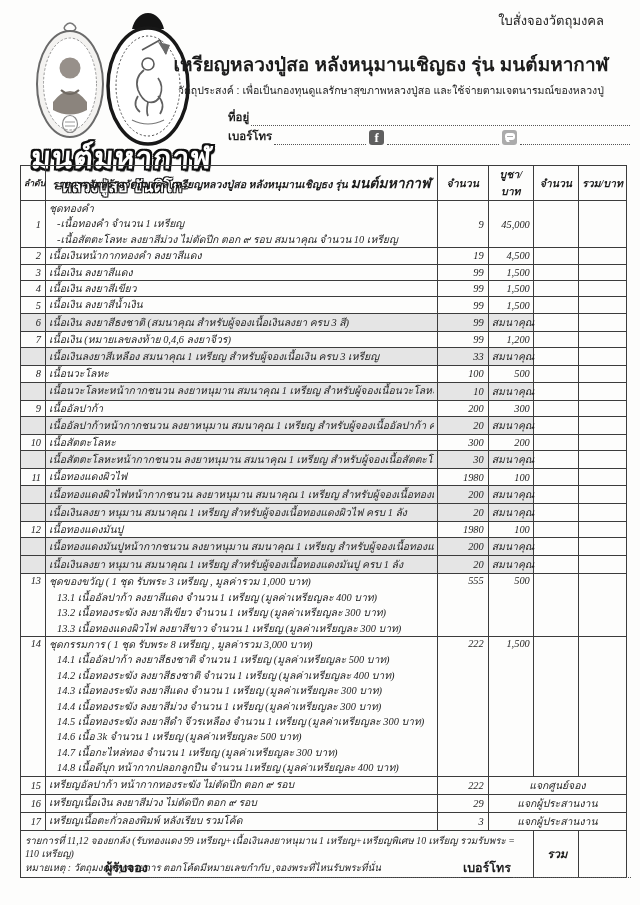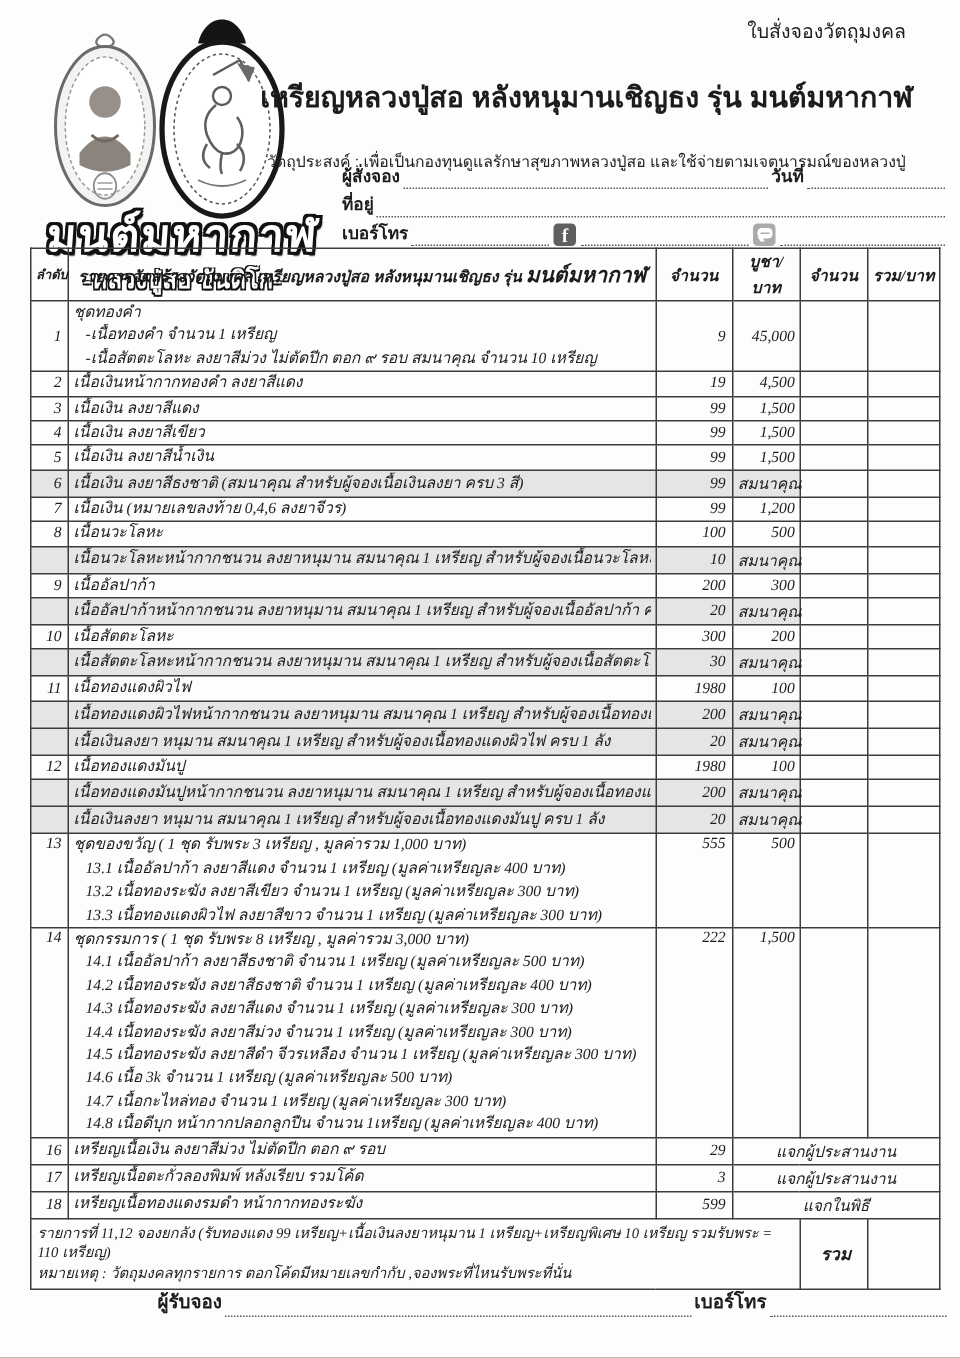--- a/index.html
+++ b/index.html
@@ -5,21 +5,21 @@
   html,body{margin:0;padding:0;background:#888;}
   .page{position:relative;width:640px;height:905px;background:#fdfdfc;margin:0 auto;
         font-family:"Liberation Serif",serif;color:#1c1c1c;overflow:hidden;}
 
   
   .head-text{position:absolute;left:150px;top:10px;width:482px;text-align:center;
              font-family:"Liberation Sans",sans-serif;}
   .form-label{text-align:right;padding-right:28px;font-size:13px;font-weight:normal;}
   .main-title{font-size:19px;font-weight:bold;margin-top:18px;letter-spacing:0px;}
   .sub-title{font-size:14.5px;font-weight:bold;margin-top:2px;}
-  .purpose{font-size:10.5px;margin-top:20px;color:#222;}
+  .purpose{font-size:10.5px;margin-top:3px;color:#222;}
 
   .amulets{position:absolute;left:28px;top:12px;width:180px;height:135px;}
   .amulet{position:absolute;}
   .amulet.front{left:6px;top:8px;}
   .amulet.back{left:76px;top:0px;}
 
   .logo{position:absolute;left:14px;top:143px;width:215px;text-align:center;
         font-family:"Liberation Serif",serif;}
   .logo-main{font-size:30px;font-weight:bold;color:#fff;letter-spacing:1px;
      text-shadow:-2px -2px 0 #111,2px -2px 0 #111,-2px 2px 0 #111,2px 2px 0 #111,
@@ -101,26 +101,20 @@
   </div>
 
   <div class="head-text">
     <div class="form-label">ใบสั่งจองวัตถุมงคล</div>
     <div class="main-title">เหรียญหลวงปู่สอ หลังหนุมานเชิญธง รุ่น มนต์มหากาฬ</div>
     <div class="purpose">วัตถุประสงค์ : เพื่อเป็นกองทุนดูแลรักษาสุขภาพหลวงปู่สอ และใช้จ่ายตามเจตนารมณ์ของหลวงปู่</div>
   </div>
 
   <div class="form-lines">
     <div class="fline">
-      <span class="lbl">ผู้สั่งจอง</span>
-      <span class="dots"></span>
-      <span class="lbl">วันที่</span>
-      <span class="dots" style="max-width:92px"></span>
-    </div>
-    <div class="fline">
       <span class="lbl">ที่อยู่</span>
       <span class="dots"></span>
     </div>
     <div class="fline">
       <span class="lbl">เบอร์โทร</span>
       <span class="dots" style="max-width:92px"></span>
       <span class="sicon fb">f</span>
       <span class="dots"></span>
       <span class="sicon ln">
           <span class="bubble"></span>
@@ -216,20 +210,30 @@
           <tr>
             <td class="cell-no">7</td>
             <td class="cell-desc">
               <div>เนื้อเงิน (หมายเลขลงท้าย 0,4,6 ลงยาจีวร)</div>
             </td>
             <td class="cell-qty">99</td>
             <td class="num">1,200</td>
             <td class=""></td>
             <td class=""></td>
           </tr>
+          <tr class="shaded">
+            <td class="cell-no"></td>
+            <td class="cell-desc">
+              <div>เนื้อเงินลงยาสีเหลือง  สมนาคุณ 1 เหรียญ สำหรับผู้จองเนื้อเงิน ครบ 3 เหรียญ</div>
+            </td>
+            <td class="cell-qty">33</td>
+            <td class="txt">สมนาคุณ</td>
+            <td class=""></td>
+            <td class=""></td>
+          </tr>
           <tr>
             <td class="cell-no">8</td>
             <td class="cell-desc">
               <div>เนื้อนวะโลหะ</div>
             </td>
             <td class="cell-qty">100</td>
             <td class="num">500</td>
             <td class=""></td>
             <td class=""></td>
           </tr>
@@ -368,42 +372,42 @@
               <div class="subline">14.6 เนื้อ 3k จำนวน 1 เหรียญ (มูลค่าเหรียญละ 500 บาท)</div>
               <div class="subline">14.7 เนื้อกะไหล่ทอง จำนวน 1 เหรียญ (มูลค่าเหรียญละ 300 บาท)</div>
               <div class="subline">14.8 เนื้อดีบุก หน้ากากปลอกลูกปืน จำนวน 1เหรียญ (มูลค่าเหรียญละ 400 บาท)</div>
             </td>
             <td class="cell-qty vtop">222</td>
             <td class="num vtop">1,500</td>
             <td class=""></td>
             <td class=""></td>
           </tr>
           <tr>
+            <td class="cell-no">15</td>
+            <td class="cell-desc">
+              <div>เหรียญอัลปาก้า หน้ากากทองระฆัง ไม่ตัดปีก ตอก ๙ รอบ</div>
+            </td>
+            <td class="cell-qty">222</td>
+            <td class="txt" colspan="3">แจกศูนย์จอง</td>
+          </tr>
+          <tr>
             <td class="cell-no">16</td>
             <td class="cell-desc">
               <div>เหรียญเนื้อเงิน ลงยาสีม่วง ไม่ตัดปีก ตอก ๙ รอบ</div>
             </td>
             <td class="cell-qty">29</td>
             <td class="txt" colspan="3">แจกผู้ประสานงาน</td>
           </tr>
           <tr>
             <td class="cell-no">17</td>
             <td class="cell-desc">
               <div>เหรียญเนื้อตะกั่วลองพิมพ์ หลังเรียบ รวมโค้ด</div>
             </td>
             <td class="cell-qty">3</td>
             <td class="txt" colspan="3">แจกผู้ประสานงาน</td>
-          </tr>
-          <tr>
-            <td class="cell-no">18</td>
-            <td class="cell-desc">
-              <div>เหรียญเนื้อทองแดงรมดำ หน้ากากทองระฆัง</div>
-            </td>
-            <td class="cell-qty">599</td>
-            <td class="txt" colspan="3">แจกในพิธี</td>
           </tr>
         </tbody>
       <tfoot>
         <tr>
           <td class="foot-notes" colspan="4">
             <div>รายการที่ 11,12 จองยกลัง (รับทองแดง 99 เหรียญ+เนื้อเงินลงยาหนุมาน 1 เหรียญ+เหรียญพิเศษ 10 เหรียญ รวมรับพระ = 110 เหรียญ)</div>
             <div>หมายเหตุ : วัตถุมงคลทุกรายการ ตอกโค้ดมีหมายเลขกำกับ ,จองพระที่ไหนรับพระที่นั่น</div>
           </td>
           <td class="foot-total">รวม</td>
           <td></td>

